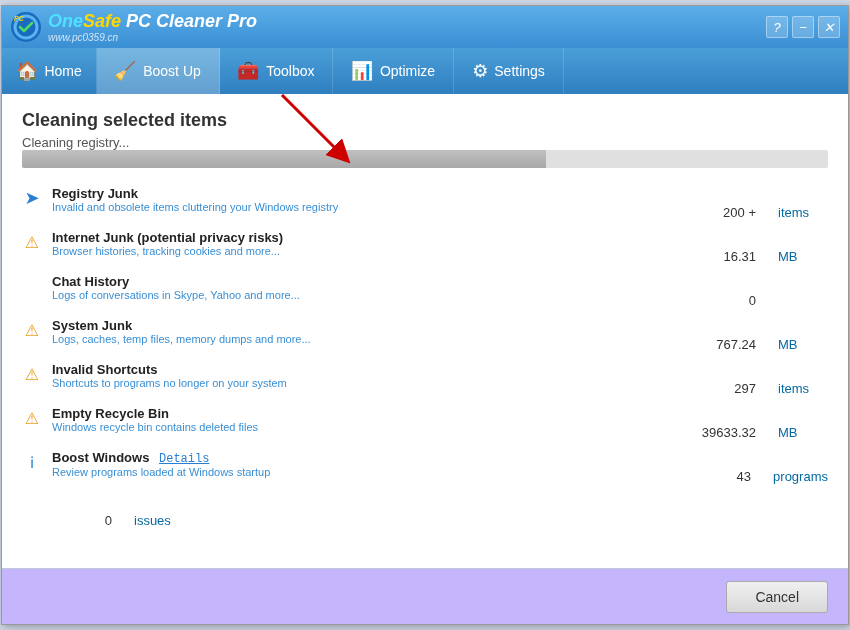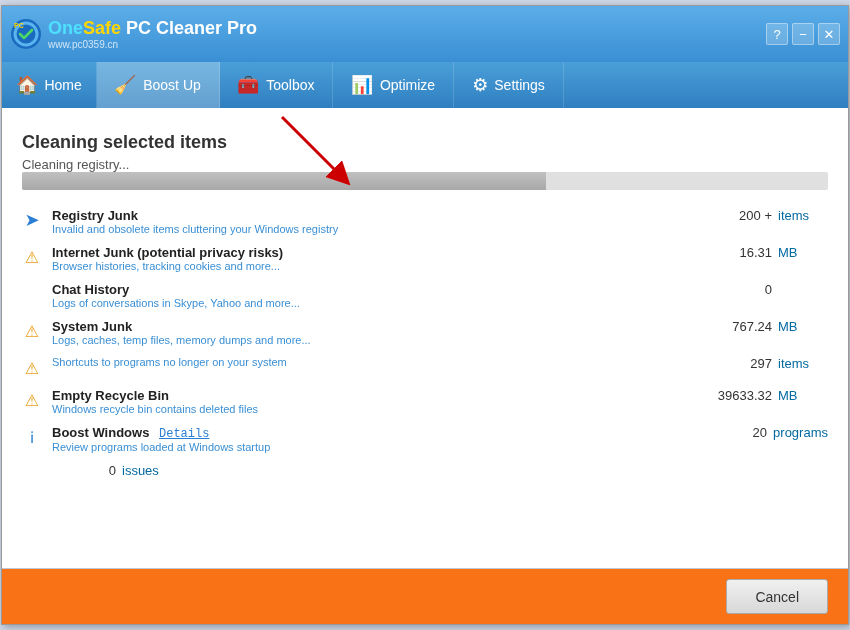--- a/index.html
+++ b/index.html
@@ -18,25 +18,26 @@
       height: 620px;
       background: #fff;
       border: 1px solid #999;
       display: flex;
       flex-direction: column;
       box-shadow: 2px 2px 8px rgba(0,0,0,0.3);
     }
     
     .title-bar {
       background: linear-gradient(to bottom, #5baee8 0%, #3a8fd4 100%);
-      height: 56px;
+      height: 42px;
       display: flex;
       align-items: center;
       padding: 16px 8px;
       flex-shrink: 0;
+      font-style: italic;
     }
     .title-logo {
       width: 32px;
       height: 32px;
       margin-right: 6px;
       flex-shrink: 0;
     }
     .title-text {
       color: #fff;
       font-size: 18px;
@@ -85,21 +86,21 @@
     .nav-item.active {
       background: rgba(255,255,255,0.25);
     }
     .nav-icon {
       font-size: 18px;
     }
     
     .content {
       flex: 1;
       background: #fff;
-      padding: 24px 20px;
+      padding: 16px 20px;
       overflow: hidden;
     }
     .section-title {
       font-size: 18px;
       color: #333;
       font-weight: 600;
       margin-bottom: 4px;
     }
     .section-subtitle {
       font-size: 13px;
@@ -161,42 +162,44 @@
       cursor: pointer;
       font-family: Liberation Mono, monospace;
     }
     .item-desc {
       font-size: 11px;
       color: #3a8fd4;
     }
     .item-value {
       display: flex;
       align-items: center;
-      gap: 6px;
+      gap: 22px;
       min-width: 120px;
       justify-content: flex-end;
+      margin-top: 19px;
     }
     .item-number {
       font-size: 13px;
       color: #333;
       text-align: right;
       min-width: 60px;
     }
     .item-unit {
       font-size: 13px;
       color: #0369a1;
       min-width: 50px;
     }
     
     .bottom-bar {
-      background: #f97316;
+      background: #c4b5fd;
       border-top: 1px solid #c0c8d8;
       padding: 10px 20px;
       display: flex;
       justify-content: flex-end;
+      align-items: center;
       flex-shrink: 0;
       height: 56px;
     }
     .cancel-btn {
       background: linear-gradient(to bottom, #f0f0f0, #d8d8d8);
       border: 1px solid #aaa;
       border-radius: 3px;
       padding: 7px 28px;
       font-size: 14px;
       color: #333;
@@ -333,20 +336,21 @@
           <span class="item-number">767.24</span>
           <span class="item-unit">MB</span>
         </div>
       </div>
 
       <div class="list-item">
         <div class="item-icon">
           <span style="color:#e8a020;font-size:16px;">⚠</span>
         </div>
         <div class="item-content">
+          <div class="item-title">Invalid Shortcuts</div>
           <div class="item-desc">Shortcuts to programs no longer on your system</div>
         </div>
         <div class="item-value">
           <span class="item-number">297</span>
           <span class="item-unit">items</span>
         </div>
       </div>
 
       <div class="list-item">
         <div class="item-icon">
@@ -367,21 +371,21 @@
           <span style="color:#2a7fd4;font-size:16px;">ℹ</span>
         </div>
         <div class="item-content">
           <div class="item-title">
             <span>Boost Windows</span>
             <span class="details-link">Details</span>
           </div>
           <div class="item-desc">Review programs loaded at Windows startup</div>
         </div>
         <div class="item-value">
-          <span class="item-number">20</span>
+          <span class="item-number">43</span>
           <span class="item-unit">programs</span>
         </div>
       </div>
 
       <div class="list-item">
         <div class="item-icon"></div>
         <div class="item-value">
           <span class="item-number">0</span>
           <span class="item-unit">issues</span>
         </div>

